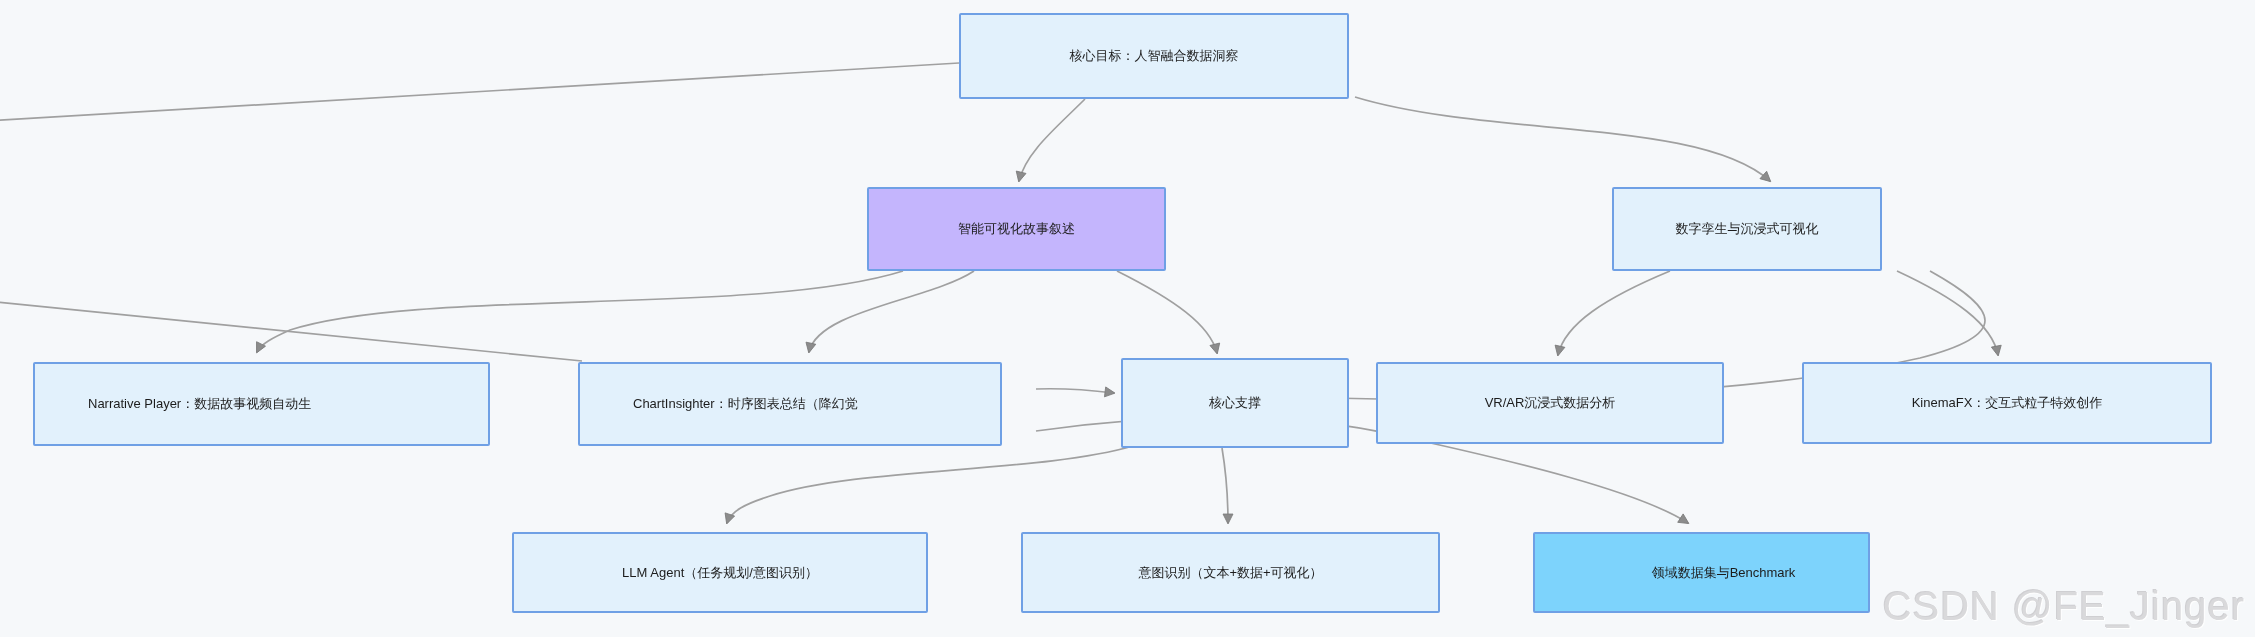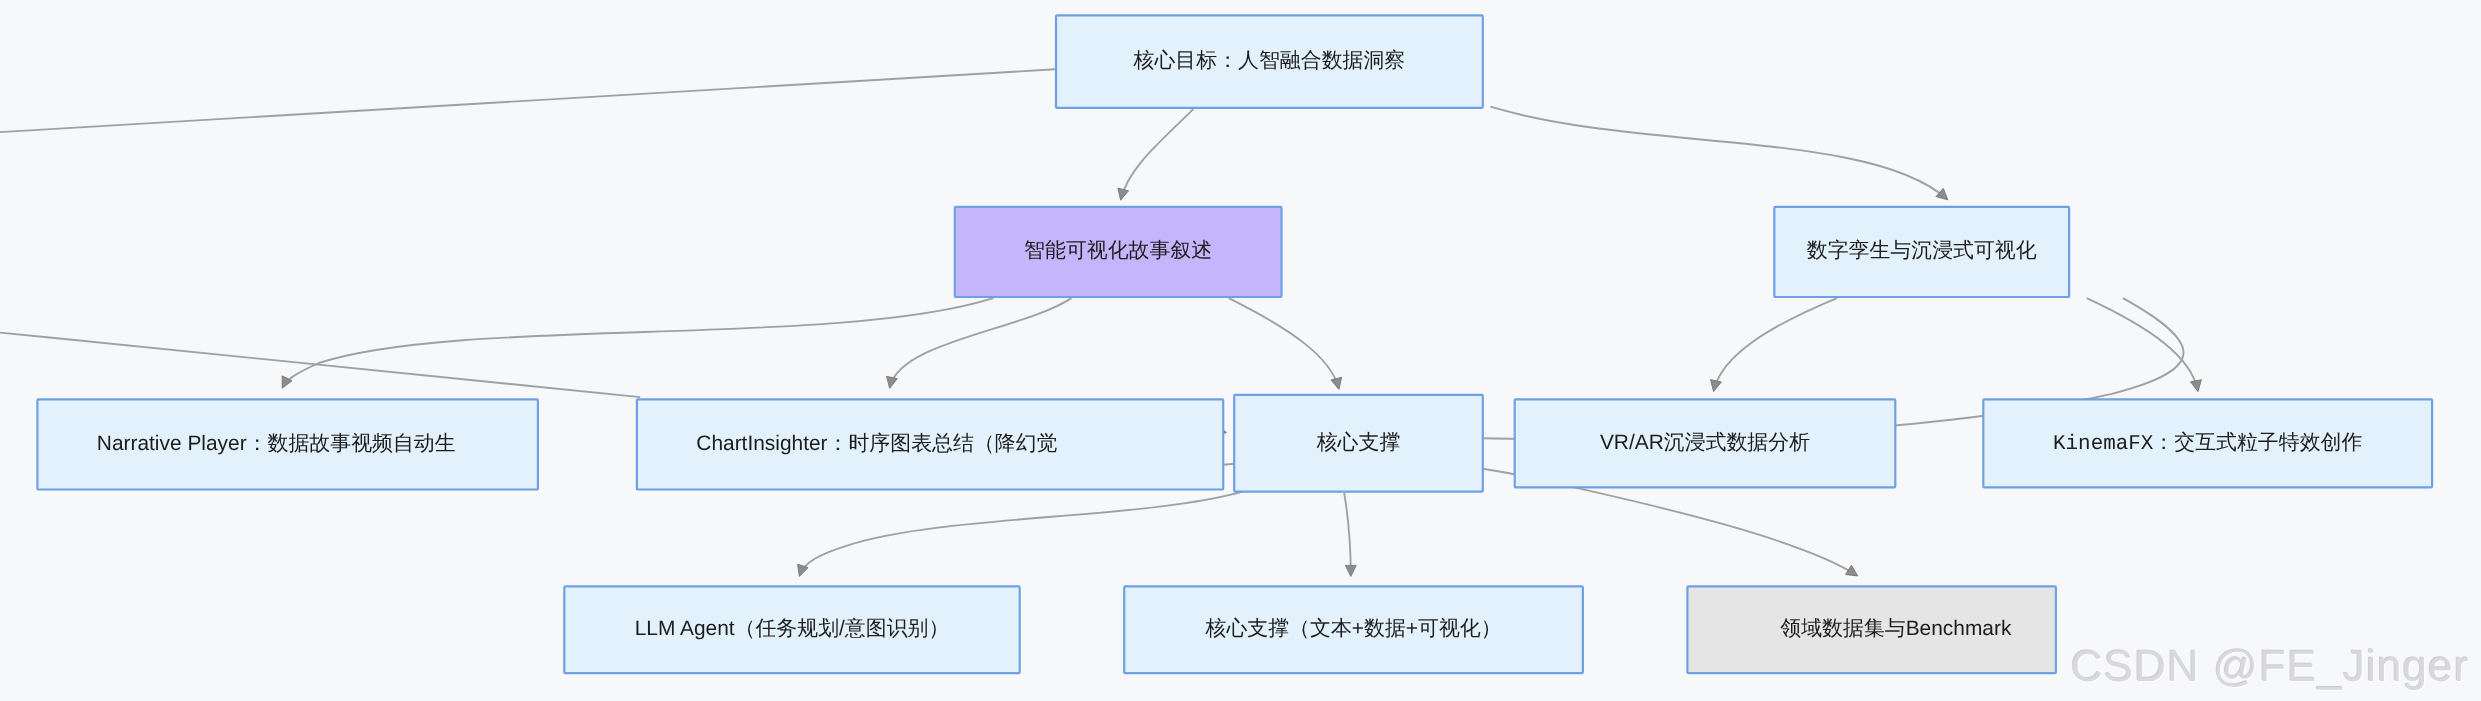--- a/index.html
+++ b/index.html
@@ -9,21 +9,21 @@
     font-family:"Liberation Sans","DejaVu Sans",sans-serif;
     position:relative;overflow:hidden;
   }
   #stage{position:absolute;left:0;top:0;width:2255px;height:637px;}
   svg#edge-layer{position:absolute;left:0;top:0;overflow:visible;}
   .edge{fill:none;stroke:#a0a0a0;stroke-width:1.7px;}
   .node{
     position:absolute;box-sizing:border-box;
     background:#e2f1fc;border:2px solid #6fa0e5;border-radius:2px;
     display:flex;align-items:center;justify-content:center;
-    font-size:19px;color:#1c1c1c;line-height:1.2;
+    font-size:13px;color:#1c1c1c;line-height:1.2;
     white-space:nowrap;overflow:hidden;
   }
   .node.align-left{justify-content:flex-start;padding-left:53px;}
   #watermark{
     position:absolute;right:10px;bottom:8px;
     font-size:40px;color:#d9d9db;letter-spacing:1px;
     text-shadow:-1px -1px 0 #cfcfd2, 1px 1px 1px #ffffff;
     user-select:none;
   }
 </style>
@@ -61,37 +61,37 @@
       </div>
       <div class="node" style="left: 867px; top: 187px; width: 299px; height: 84px; background: #c4b5fd; border-color: rgb(111, 160, 229); color: rgb(28, 28, 28);">
         <span>智能可视化故事叙述</span>
       </div>
       <div class="node" style="left: 1612px; top: 187px; width: 270px; height: 84px; background: rgb(226, 241, 252); border-color: rgb(111, 160, 229); color: rgb(28, 28, 28);">
         <span>数字孪生与沉浸式可视化</span>
       </div>
       <div class="node align-left" style="left: 33px; top: 362px; width: 457px; height: 84px; background: rgb(226, 241, 252); border-color: rgb(111, 160, 229); color: rgb(28, 28, 28);">
         <span>Narrative Player：数据故事视频自动生</span>
       </div>
-      <div class="node align-left" style="left: 578px; top: 362px; width: 535px; height: 84px; background: rgb(226, 241, 252); border-color: rgb(111, 160, 229); color: rgb(28, 28, 28);">
+      <div class="node align-left" style="left: 578px; top: 362px; width: 424px; height: 84px; background: rgb(226, 241, 252); border-color: rgb(111, 160, 229); color: rgb(28, 28, 28);">
         <span>ChartInsighter：时序图表总结（降幻觉</span>
       </div>
       <div class="node" style="left: 1121px; top: 358px; width: 228px; height: 90px; background: rgb(226, 241, 252); border-color: rgb(111, 160, 229); color: rgb(28, 28, 28);">
         <span>核心支撑</span>
       </div>
       <div class="node" style="left: 1376px; top: 362px; width: 348px; height: 82px; background: rgb(226, 241, 252); border-color: rgb(111, 160, 229); color: rgb(28, 28, 28);">
         <span>VR/AR沉浸式数据分析</span>
       </div>
-      <div class="node" style="left: 1802px; top: 362px; width: 410px; height: 82px; background: rgb(226, 241, 252); border-color: rgb(111, 160, 229); color: rgb(28, 28, 28); font-family: Liberation Mono, monospace;">
+      <div class="node" style="left: 1802px; top: 362px; width: 410px; height: 82px; background: rgb(226, 241, 252); border-color: rgb(111, 160, 229); color: rgb(28, 28, 28);">
         <span>KinemaFX：交互式粒子特效创作</span>
       </div>
       <div class="node" style="left: 512px; top: 532px; width: 416px; height: 81px; background: rgb(226, 241, 252); border-color: rgb(111, 160, 229); color: rgb(28, 28, 28); text-align: center;">
         <span>LLM Agent（任务规划/意图识别）</span>
       </div>
       <div class="node" style="left: 1021px; top: 532px; width: 419px; height: 81px; background: rgb(226, 241, 252); border-color: rgb(111, 160, 229); color: rgb(28, 28, 28);">
-        <span>核心支撑（文本+数据+可视化）</span>
+        <span>意图识别（文本+数据+可视化）</span>
       </div>
-      <div class="node" style="left: 1533px; top: 532px; width: 337px; height: 81px; background: #e5e5e5; border-color: rgb(111, 160, 229); color: rgb(28, 28, 28); padding-left: 44px;">
+      <div class="node" style="left: 1533px; top: 532px; width: 337px; height: 81px; background: #7dd3fc; border-color: rgb(111, 160, 229); color: rgb(28, 28, 28); padding-left: 44px;">
         <span>领域数据集与Benchmark</span>
       </div>
     </div>
 
   <div id="watermark">CSDN @FE_Jinger</div>
 </div>
 
 </body></html>

